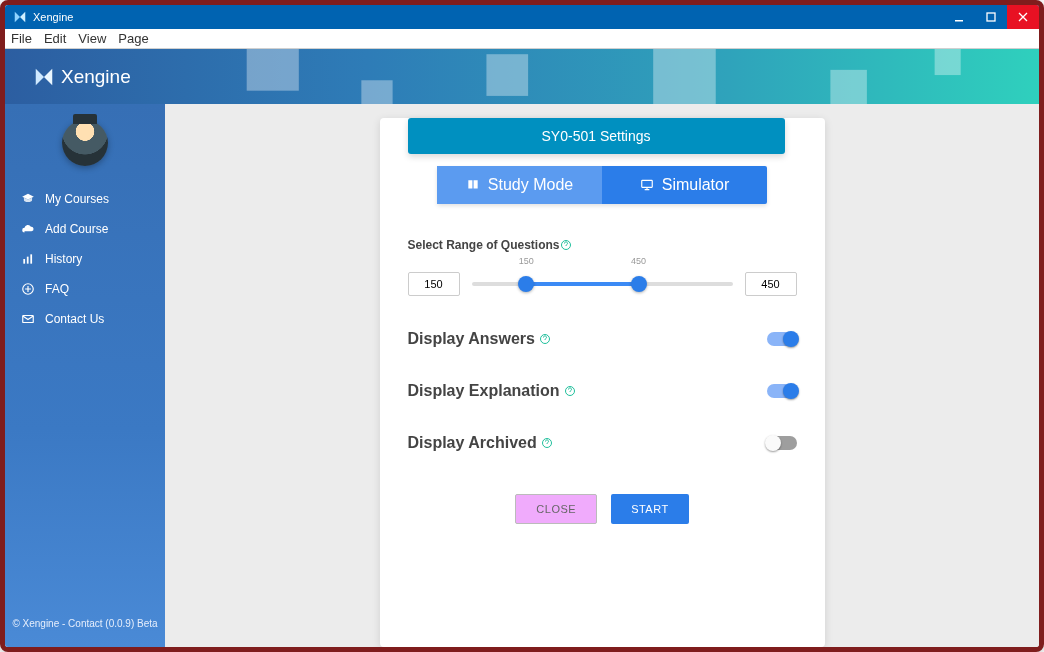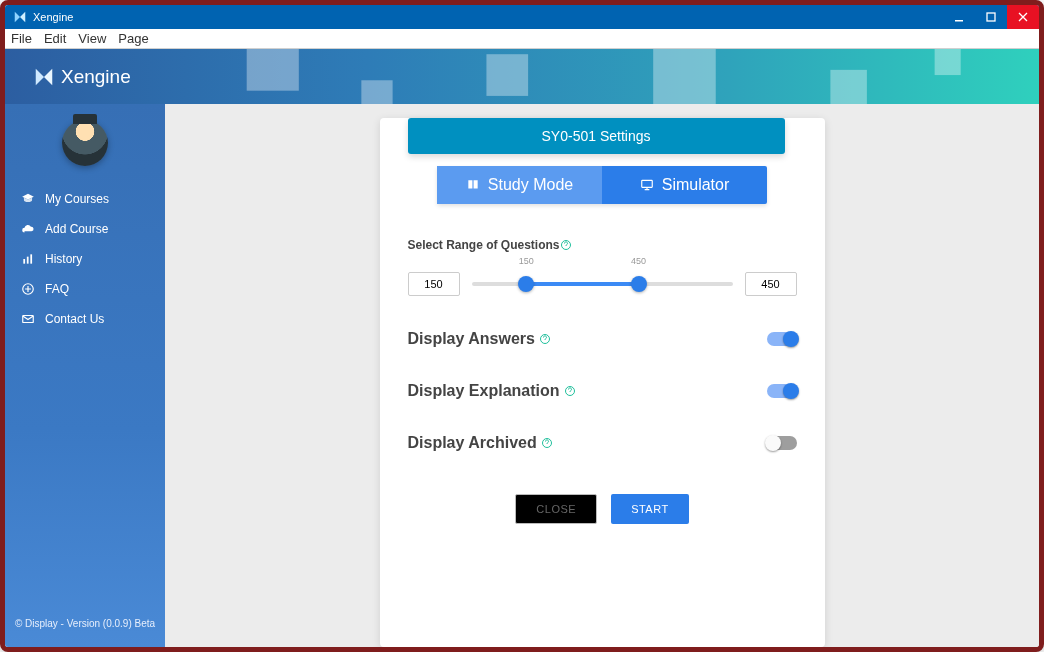--- a/index.html
+++ b/index.html
@@ -133,21 +133,21 @@
   .toggle.on { background:#8ab4f8;}
   .toggle.on .knob { right:-2px; background:#2b7de9;}
   .toggle.off { background:#9e9e9e;}
   .toggle.off .knob { left:-2px; background:#fafafa;}
 
   .btn-row { display:flex; justify-content:center; gap:14px; margin-top:42px;}
   .btn {
     height:30px; padding:0 20px; font-size:11px; border-radius:2px; cursor:pointer;
     display:flex; align-items:center; justify-content:center; letter-spacing:.5px;
   }
-  .btn.close-btn { background:#000000; border:1px solid #bbb; color:#666;}
+  .btn.close-btn { background:#f0abfc; border:1px solid #bbb; color:#666;}
   .btn.start-btn { background:#2b7de9; color:#fff; border:none;}
 </style>
 </head>
 <body>
 
 <div class="outer-frame">
 
   <div class="title-bar">
     <span class="app-icon">
       <svg viewBox="0 0 24 24">
@@ -244,21 +244,21 @@
       </div>
       <div class="nav-item">
         <span class="ic">
           <svg viewBox="0 0 24 24" fill="none" stroke="#fff" stroke-width="2">
               <rect x="3" y="6" width="18" height="12" rx="1"></rect>
               <path d="M3 7l9 6 9-6"></path>
             </svg>
         </span>
         <span>Contact Us</span>
       </div>
-      <div class="footer-note">© Display - Version (0.0.9) Beta</div>
+      <div class="footer-note">© Xengine - Contact (0.0.9) Beta</div>
     </div>
 
     <div class="main">
       <div class="card">
         <div class="pill-header">SY0-501 Settings</div>
 
         <div class="tabs">
           <div class="tab active">
             <svg viewBox="0 0 24 24" fill="#fff">
                 <path d="M4 4h7v14H4zM13 4h7v14h-7z"></path>

